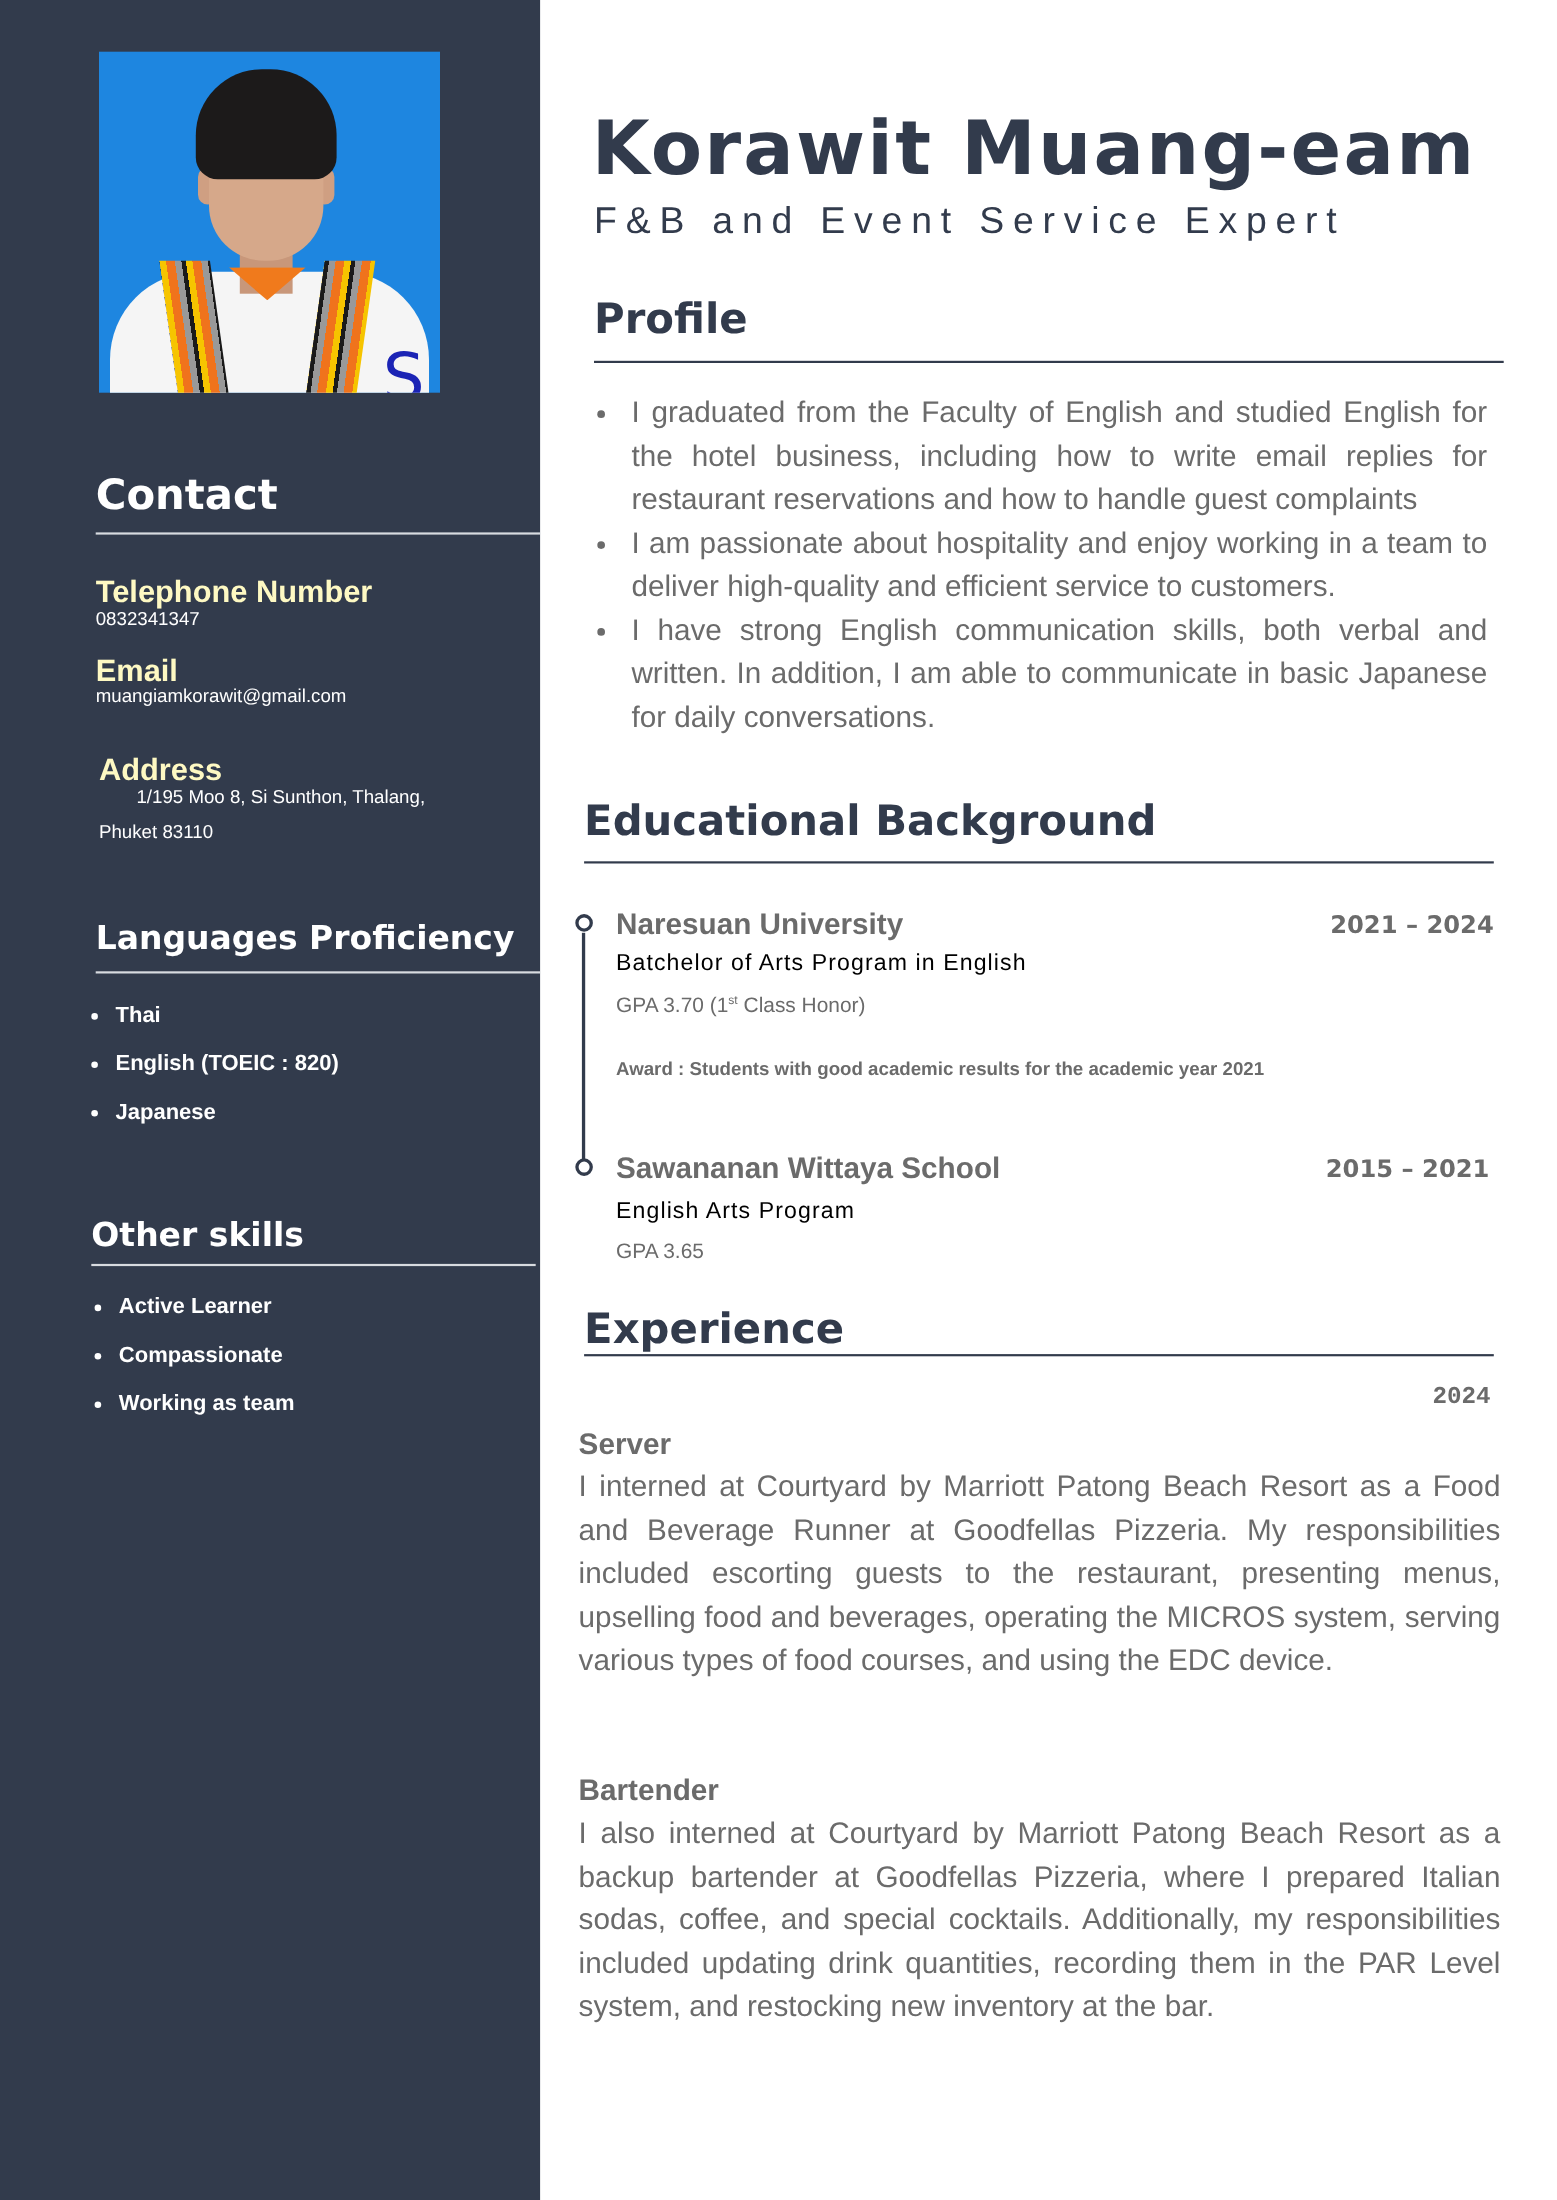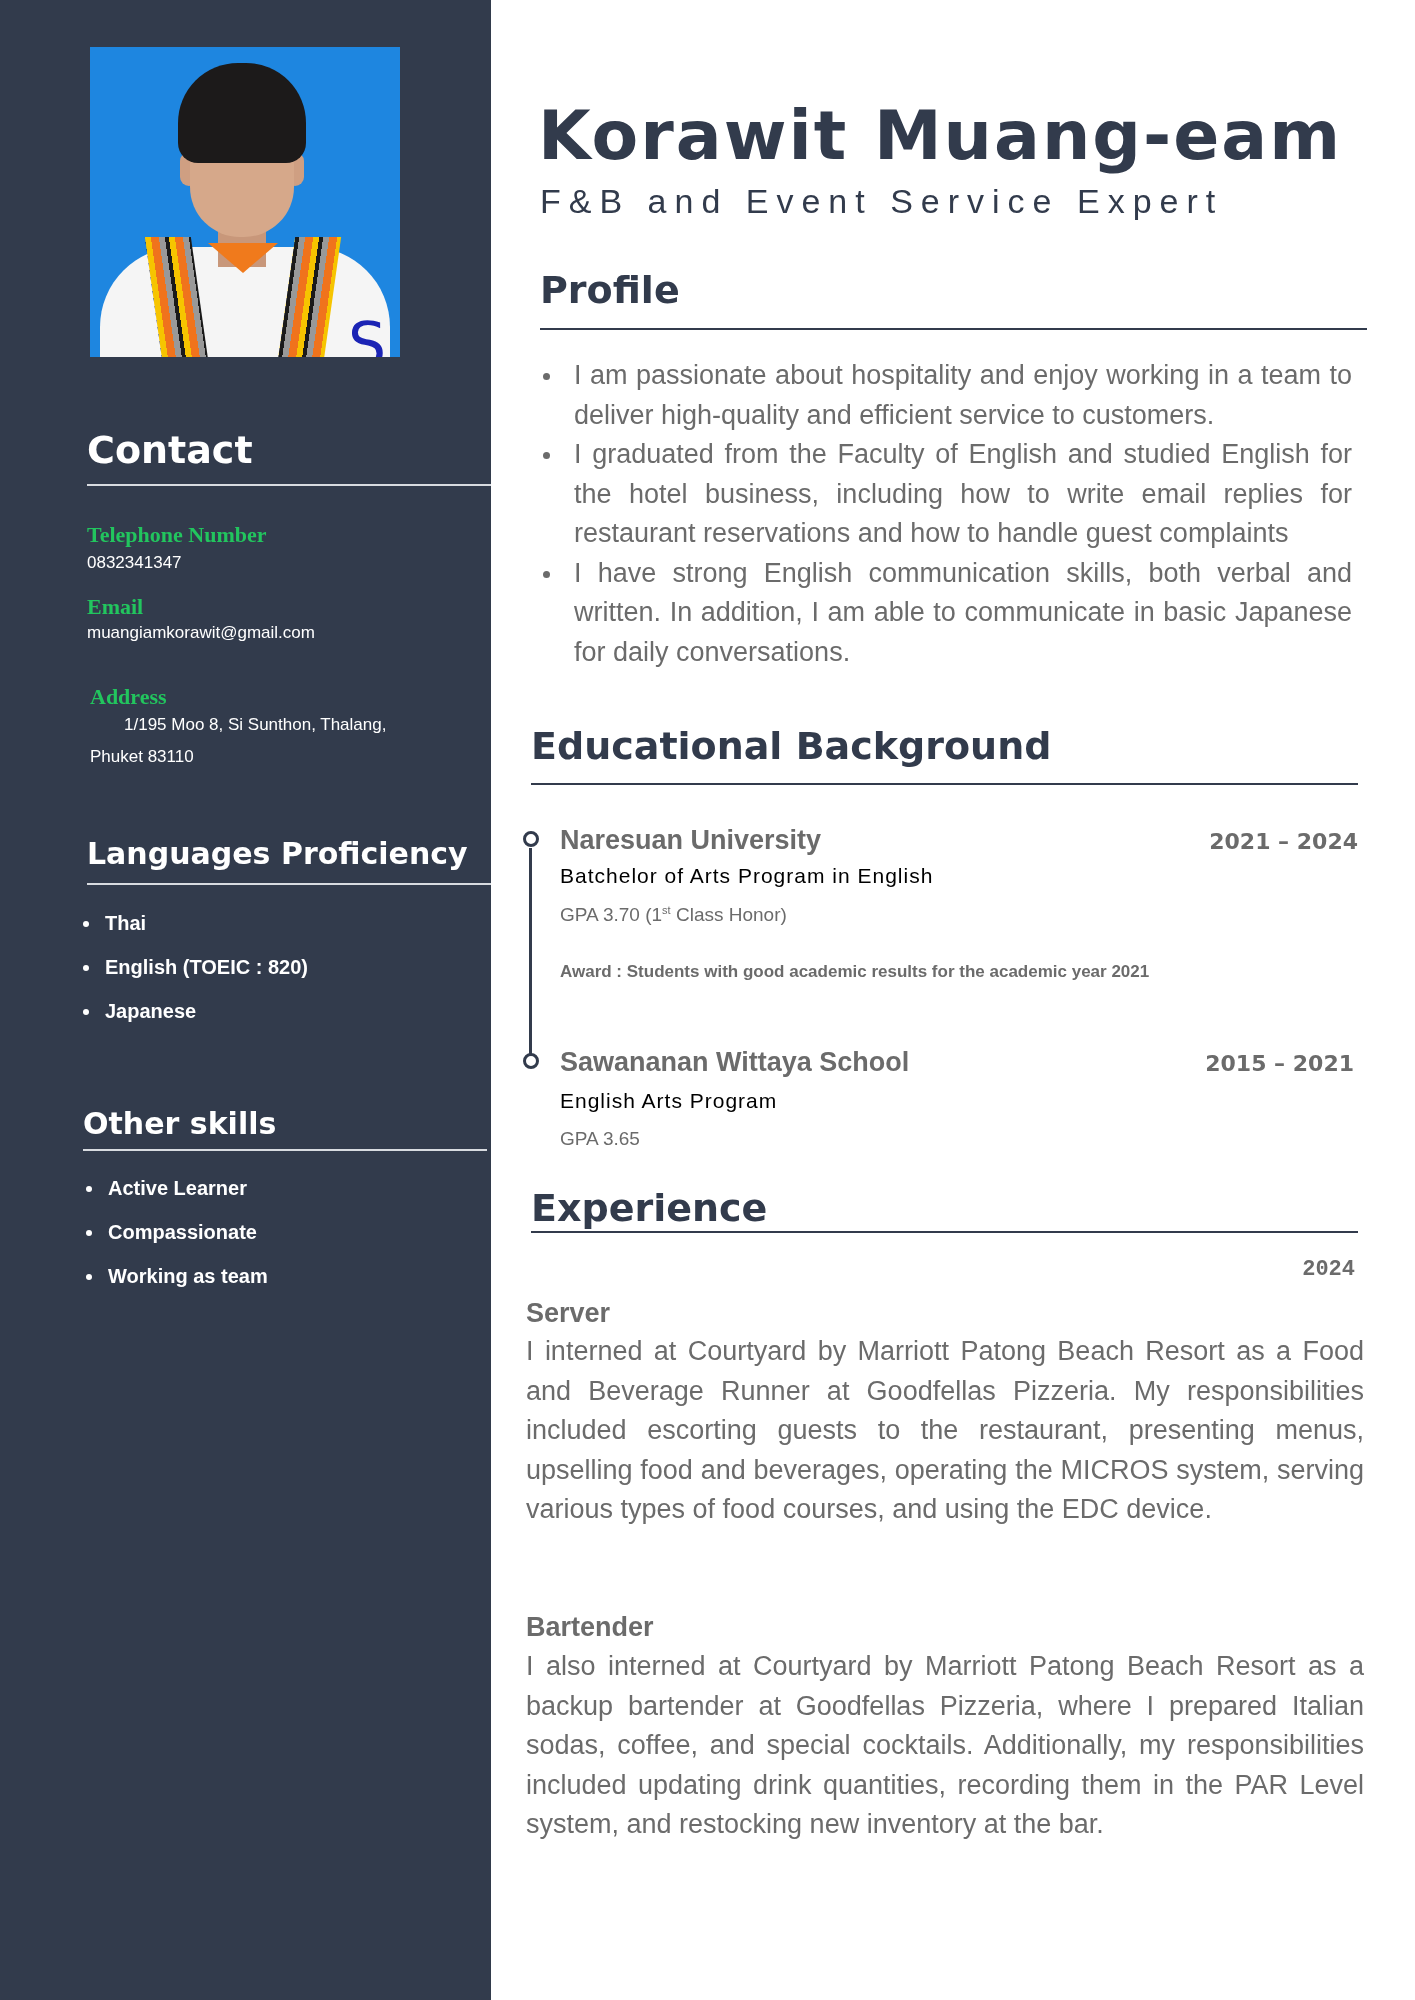--- a/index.html
+++ b/index.html
@@ -14,21 +14,21 @@
   .photo .ear-r { position: absolute; left: 196px; top: 105px; width: 18px; height: 34px; background: #cf9f82; border-radius: 10px; }
   .photo .neck { position: absolute; left: 128px; top: 180px; width: 48px; height: 40px; background: #c8977a; }
   .photo .shirt { position: absolute; left: 10px; top: 200px; width: 290px; height: 120px; background: #f5f5f5; border-radius: 80px 80px 0 0; }
   .photo .collar { position: absolute; left: 118px; top: 196px; width: 70px; height: 30px; background: #f07a1c; clip-path: polygon(0 0,100% 0,50% 100%); }
   .photo .sash-l { position: absolute; left: 64px; top: 190px; width: 46px; height: 130px; background: repeating-linear-gradient(90deg,#f6c400 0 6px,#f0731c 6px 14px,#999 14px 20px,#1a1a1a 20px 24px); transform: skewX(8deg); }
   .photo .sash-r { position: absolute; left: 196px; top: 190px; width: 46px; height: 130px; background: repeating-linear-gradient(90deg,#1a1a1a 0 4px,#999 4px 10px,#f0731c 10px 18px,#f6c400 18px 24px); transform: skewX(-8deg); }
   .photo .mark { position: absolute; left: 258px; top: 262px; font-size: 60px; color: #1b24b5; font-family: "DejaVu Sans", sans-serif; }
 
   .side-h { position: absolute; font-family: "DejaVu Sans", sans-serif; font-weight: bold; color: #ffffff; }
   .side-rule { position: absolute; height: 2px; background: #d8dbe0; }
-  .side-label { position: absolute; font-family: Liberation Serif, serif; font-weight: bold; font-size: 22px; color: #22c55e; }
+  .side-label { position: absolute; font-family: Liberation Sans, sans-serif; font-weight: bold; font-size: 28px; color: #fef9c3; }
   .side-val { position: absolute; font-family: "Liberation Sans", sans-serif; font-size: 17px; color: #ffffff; }
   .side-list { position: absolute; list-style: none; }
   .side-list li { position: relative; font-family: "Liberation Sans", sans-serif; font-weight: bold; font-size: 20px; color: #ffffff; padding-left: 22px; height: 44px; }
   .side-list li::before { content: ""; position: absolute; left: 0; top: 9px; width: 6px; height: 6px; border-radius: 50%; background: #fff; }
 
   .name { position: absolute; left: 538px; top: 96px; font-family: "DejaVu Sans", sans-serif; font-weight: bold; font-size: 68px; letter-spacing: 2px; color: #323b4c; }
   .subtitle { position: absolute; left: 540px; top: 182px; font-family: "Liberation Sans", sans-serif; font-size: 34px; letter-spacing: 8px; color: #323b4c; }
 
   .sec-h { position: absolute; font-family: "DejaVu Sans", sans-serif; font-weight: bold; font-size: 38px; color: #323b4c; }
   .sec-rule { position: absolute; height: 2px; background: #323b4c; }
@@ -97,22 +97,22 @@
   </ul>
 </aside>
 
 <main>
   <h1 class="name">Korawit Muang-eam</h1>
   <div class="subtitle">F&amp;B and Event Service Expert</div>
 
   <h2 class="sec-h" style="left:540px; top:268px;">Profile</h2>
   <div class="sec-rule" style="left:540px; top:328px; width:827px;"></div>
   <ul class="profile-list">
+    <li>I graduated from the Faculty of English and studied English for the hotel business, including how to write email replies for restaurant reservations and how to handle guest complaints</li>
     <li>I am passionate about hospitality and enjoy working in a team to deliver high-quality and efficient service to customers.</li>
-    <li>I graduated from the Faculty of English and studied English for the hotel business, including how to write email replies for restaurant reservations and how to handle guest complaints</li>
     <li>I have strong English communication skills, both verbal and written. In addition, I am able to communicate in basic Japanese for daily conversations.</li>
   </ul>
 
   <h2 class="sec-h" style="left:531px; top:724px;">Educational Background</h2>
   <div class="sec-rule" style="left:531px; top:783px; width:827px;"></div>
 
   <div class="tl-line"></div>
   <div class="tl-dot" style="left:523px; top:831px;"></div>
   <div class="tl-dot" style="left:523px; top:1053px;"></div>
 

